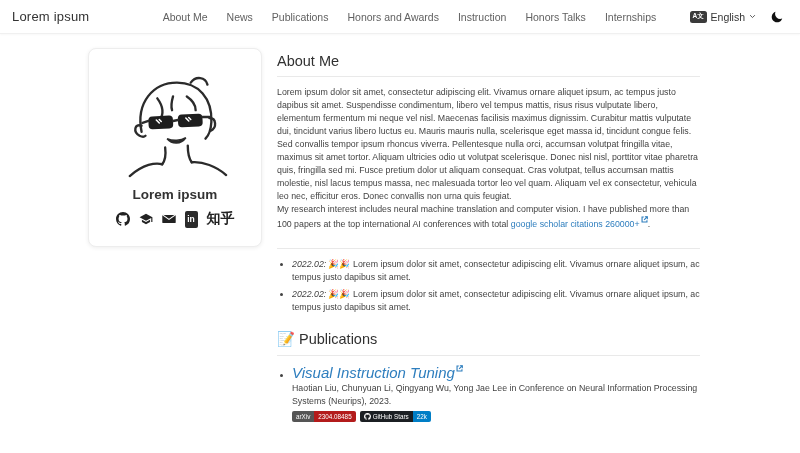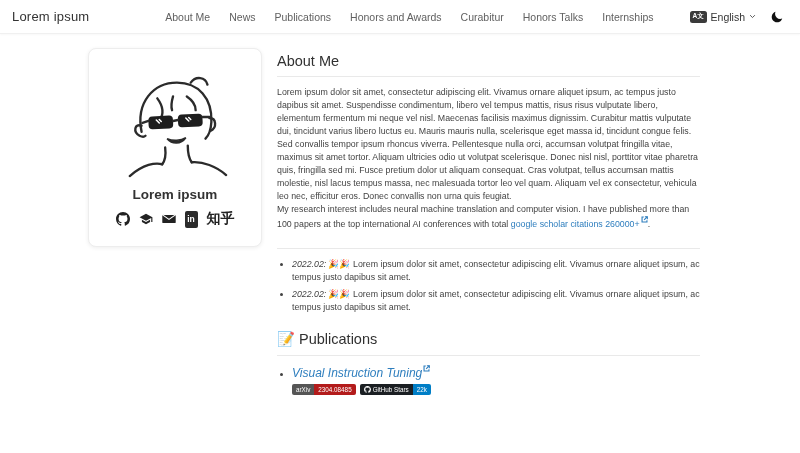--- a/index.html
+++ b/index.html
@@ -47,41 +47,41 @@
   .sec-title { font-size:14.5px; font-weight:400; color:#313131; margin-top:5px; }
   .sec-title .emoji { margin-right:4px; font-style:normal; }
   .sec-rule { border:none; border-top:1px solid #e9e9e9; margin:7px 0 9px; }
   .body-text, .list-text { font-size:8.8px; line-height:13px; color:#434343; }
   a.inline-link { color:#2e7ebe; text-decoration:none; }
   .ext-icon { width:7px; height:7px; margin-left:1px; vertical-align:super; fill:none;
     stroke:#2e7ebe; stroke-width:1.6; }
   ul.plain { list-style:disc; padding-left:15px; }
   ul.plain li { font-size:8.8px; line-height:13px; margin-bottom:4px; color:#434343; }
   .news-date { font-style:italic; }
-  .pub-title { font-style:italic; font-size:12px; color:#2e7ebe; text-decoration:none; }
+  .pub-title { font-style:italic; font-size:15px; color:#2e7ebe; text-decoration:none; }
   .pub-authors { font-size:8.8px; line-height:13px; color:#434343; }
   .badge-row { display:flex; gap:4px; margin-top:3px; }
   .badge { display:inline-flex; height:11px; border-radius:2px; overflow:hidden;
     font-size:6.3px; line-height:11px; color:#fff; cursor:pointer; }
   .badge .seg { padding:0 4px; display:inline-flex; align-items:center; gap:2px; }
   .badge .seg svg { width:7px; height:7px; fill:#fff; }
   .b0-l { background:#555; } .b0-r { background:#b31b1b; }
   .b1-l { background:#1b1f23; } .b1-r { background:#007ec6; }
 </style>
 </head>
 <body>
 
 <div class="navbar">
   <a class="brand" href="#">Lorem ipsum</a>
   <nav class="nav-links">
     <a href="#">About Me</a>
     <a href="#">News</a>
     <a href="#">Publications</a>
     <a href="#">Honors and Awards</a>
-    <a href="#">Curabitur</a>
+    <a href="#">Instruction</a>
     <a href="#">Honors Talks</a>
     <a href="#">Internships</a>
   </nav>
   <div class="nav-right">
     <div class="lang-btn">
       <span class="lang-icon">A文</span>
       <span class="lang-label">English</span>
       <svg class="caret" viewBox="0 0 10 10">
         <path d="M2 3.5 L5 6.5 L8 3.5" fill="none" stroke="#555" stroke-width="1.4" stroke-linecap="round"></path>
       </svg>
@@ -170,20 +170,21 @@
     <section class="section">
       <h2 class="sec-title"><span class="emoji">📝</span><span>Publications</span></h2>
       <hr class="sec-rule">
       <ul class="plain">
         <li>
           <a class="pub-title" href="#"><span>Visual Instruction Tuning</span><svg class="ext-icon" viewBox="0 0 10 10">
                 <path d="M4 1.5 H1.5 V8.5 H8.5 V6"></path>
                 <path d="M5.5 1 H9 V4.5"></path>
                 <path d="M9 1 L4.5 5.5"></path>
               </svg></a>
+          <div class="pub-authors">Haotian Liu, Chunyuan Li, Qingyang Wu, Yong Jae Lee in Conference on Neural Information Processing Systems (Neurips), 2023.</div>
           <div class="badge-row">
             <span class="badge">
                 <span class="seg b0-l">arXiv</span>
                 <span class="seg b0-r">2304.08485</span>
               </span>
             <span class="badge">
                 <span class="seg b1-l">
                   <svg viewBox="0 0 24 24">
                     <path d="M12 0C5.37 0 0 5.37 0 12c0 5.31 3.435 9.795 8.205 11.385.6.105.825-.255.825-.57 0-.285-.015-1.23-.015-2.235-3.015.555-3.795-.735-4.035-1.41-.135-.345-.72-1.41-1.23-1.695-.42-.225-1.02-.78-.015-.795.945-.015 1.62.87 1.845 1.23 1.08 1.815 2.805 1.305 3.495.99.105-.78.42-1.305.765-1.605-2.67-.3-5.46-1.335-5.46-5.925 0-1.305.465-2.385 1.23-3.225-.12-.3-.54-1.53.12-3.18 0 0 1.005-.315 3.3 1.23.96-.27 1.98-.405 3-.405s2.04.135 3 .405c2.295-1.56 3.3-1.23 3.3-1.23.66 1.65.24 2.88.12 3.18.765.84 1.23 1.905 1.23 3.225 0 4.605-2.805 5.625-5.475 5.925.435.375.81 1.095.81 2.22 0 1.605-.015 2.895-.015 3.3 0 .315.225.69.825.57A12.02 12.02 0 0 0 24 12c0-6.63-5.37-12-12-12z"></path>
                   </svg>

